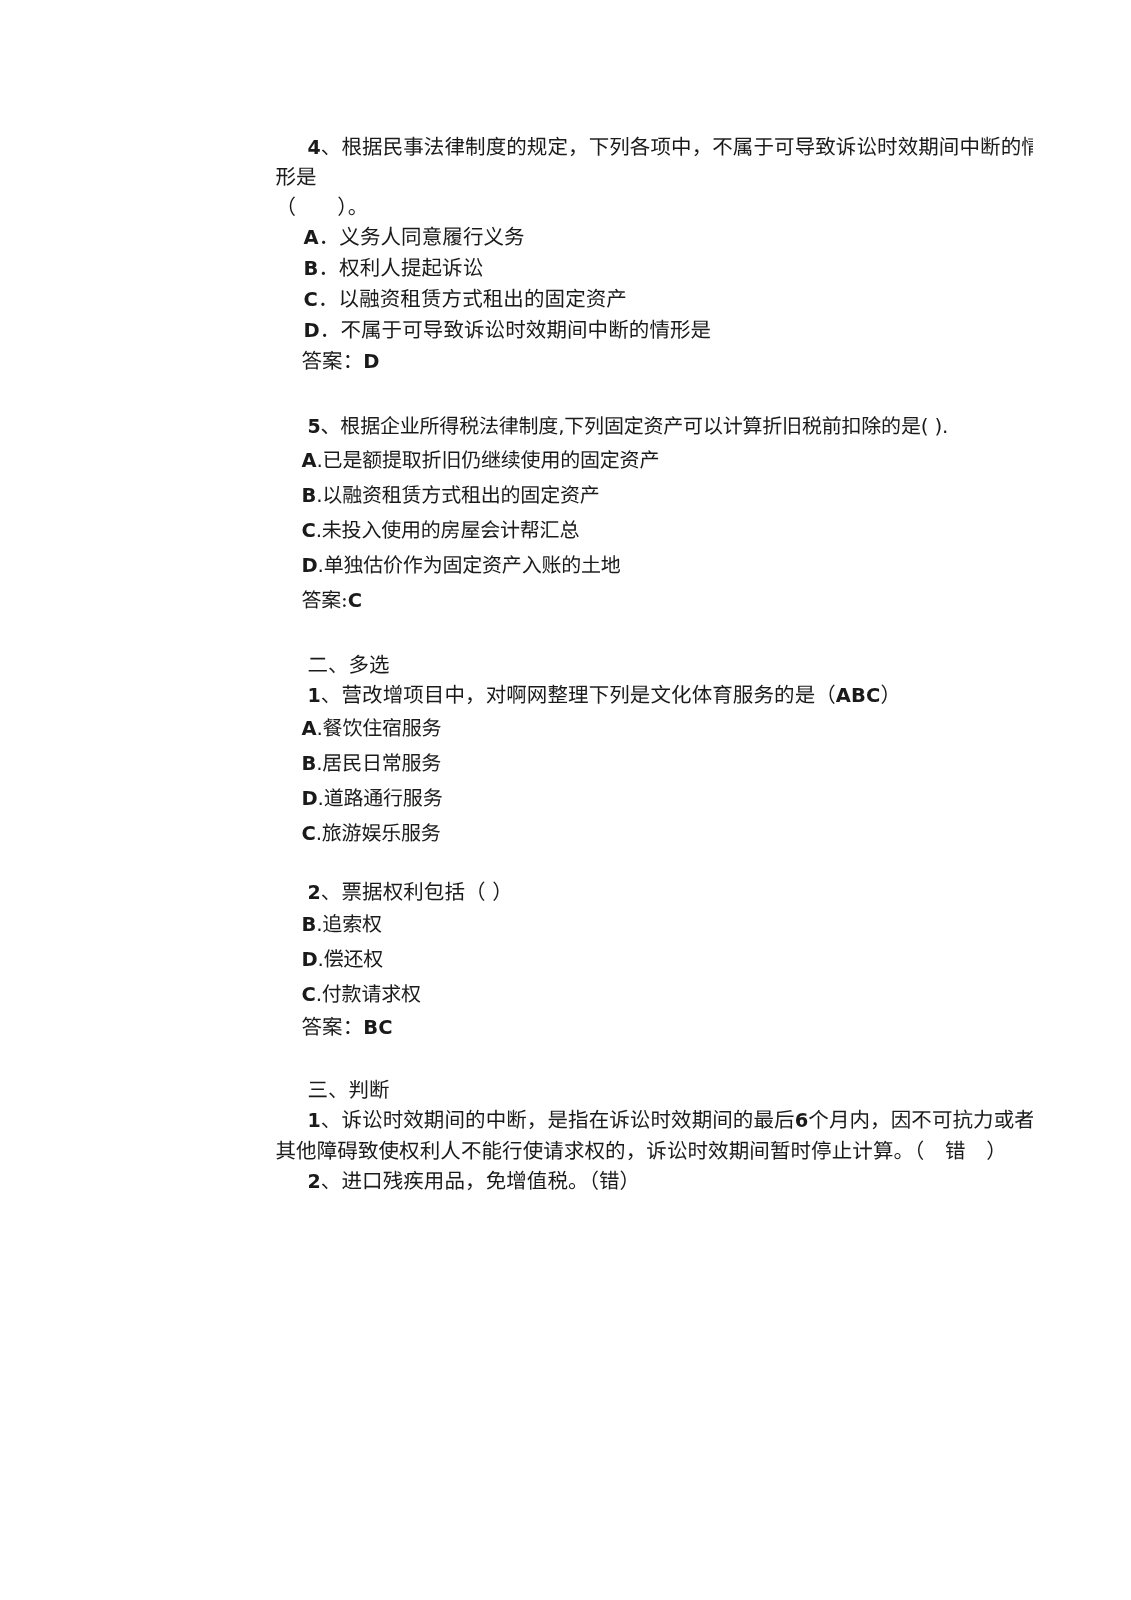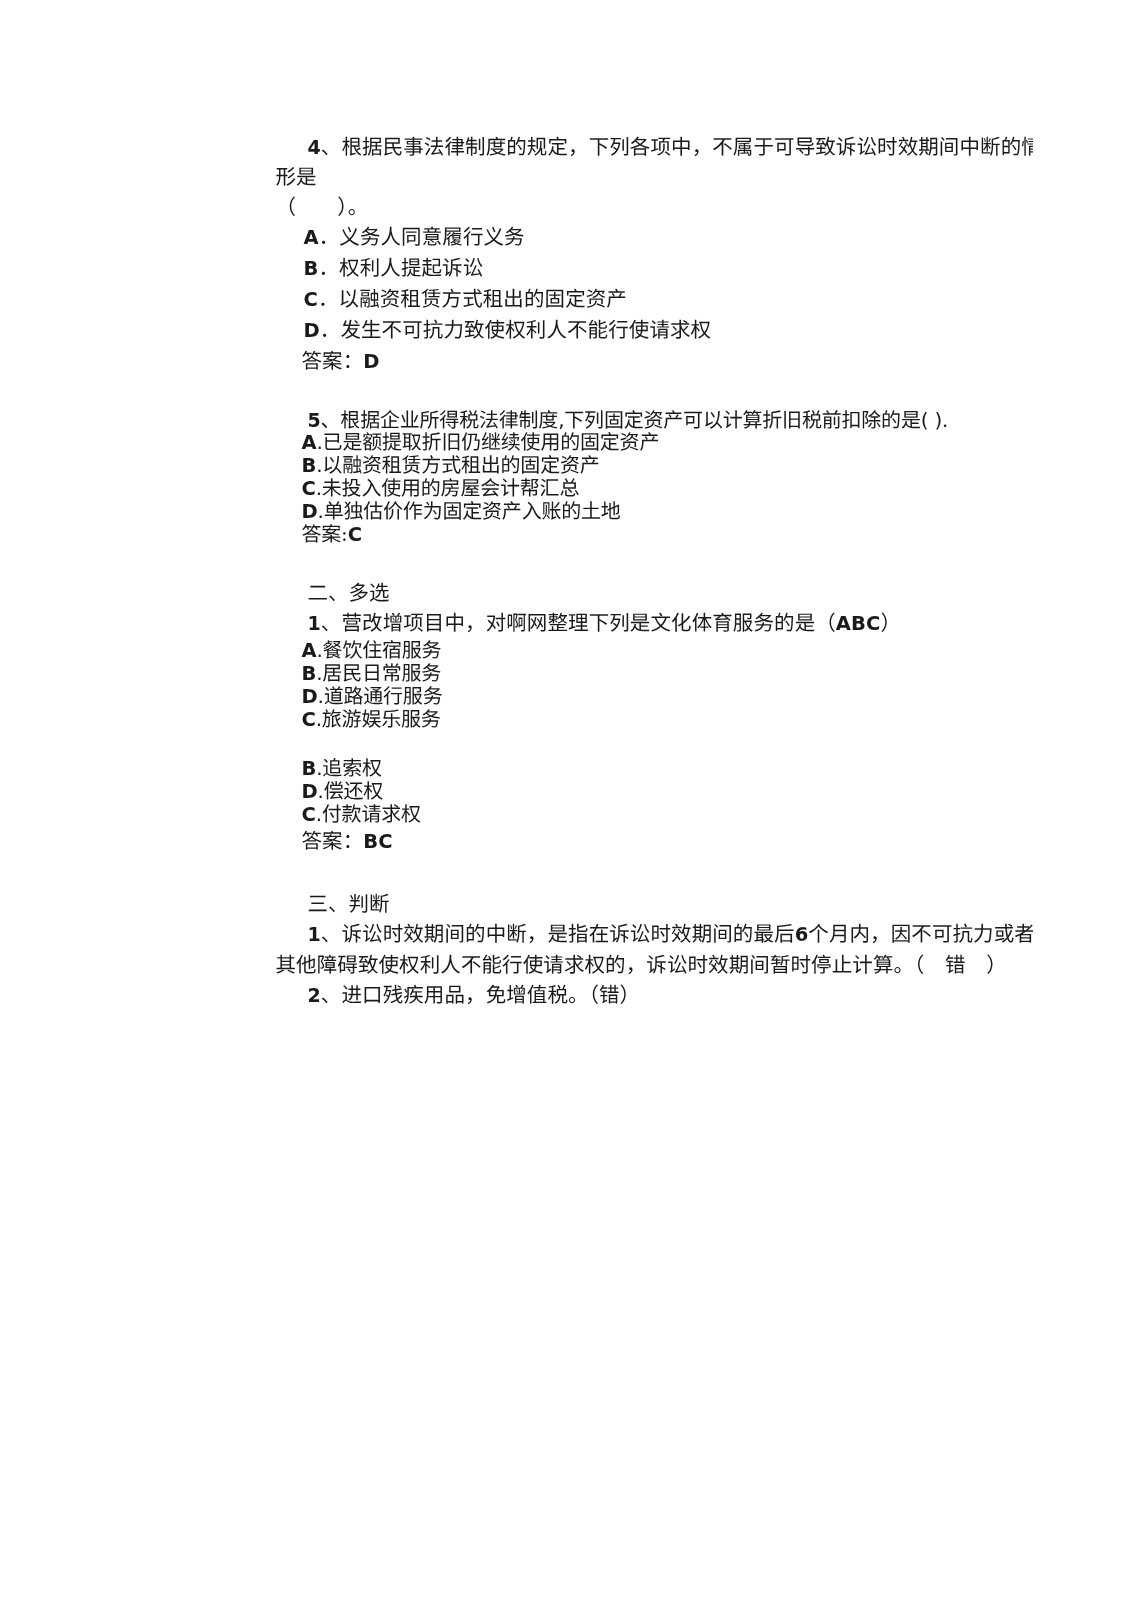--- a/index.html
+++ b/index.html
@@ -51,21 +51,21 @@
 
   
   .opt-serif {
     text-indent: 28px;
   }
 
   
   .sans .line {
     font-family: "DejaVu Sans", "Liberation Sans", sans-serif;
     font-size: 20px;
-    line-height: 22px;
+    line-height: 34px;
     letter-spacing: -0.2px;
   }
   .sans .opt-sans {
     text-indent: 26px;
   }
   .sans .indent2 {
     text-indent: 32px;
   }
 
   
@@ -107,21 +107,21 @@
       <div class="line indent2"><span class="b">4</span><span>、</span><span>根据民事法律制度的规定，下列各项中，不属于可导致诉讼时效期间中断的情形是</span></div>
 
       <div class="line">（　　）。</div>
 
       <div class="line opt-serif"><span class="bs">A</span><span>．</span><span>义务人同意履行义务</span></div>
 
       <div class="line opt-serif"><span class="bs">B</span><span>．</span><span>权利人提起诉讼</span></div>
 
       <div class="line opt-serif"><span class="bs">C</span><span>．</span><span>以融资租赁方式租出的固定资产</span></div>
 
-      <div class="line opt-serif"><span class="bs">D</span><span>．</span><span>发生不可抗力致使权利人不能行使请求权</span></div>
+      <div class="line opt-serif"><span class="bs">D</span><span>．</span><span>不属于可导致诉讼时效期间中断的情形是</span></div>
 
       <div class="line ans-serif"><span class="ans-label">答案：</span><span class="bs">D</span></div>
     </div>
 
     <div class="spacer-lg"></div>
 
     <div class="block sans">
 
       <div class="line indent2"><span class="b">5</span><span>、</span><span>根据企业所得税法律制度,下列固定资产可以计算折旧税前扣除的是( ).</span></div>
 
@@ -149,20 +149,21 @@
 
         <div class="line opt-sans"><span class="bs">B</span><span>.</span><span>居民日常服务</span></div>
 
         <div class="line opt-sans"><span class="bs">D</span><span>.</span><span>道路通行服务</span></div>
 
         <div class="line opt-sans"><span class="bs">C</span><span>.</span><span>旅游娱乐服务</span></div>
       </div>
 
       <div class="spacer-md"></div>
 
+      <div class="line indent2"><span class="b">2</span><span>、</span><span>票据权利包括（ ）</span></div>
 
       <div class="sans">
 
         <div class="line opt-sans"><span class="bs">B</span><span>.</span><span>追索权</span></div>
 
         <div class="line opt-sans"><span class="bs">D</span><span>.</span><span>偿还权</span></div>
 
         <div class="line opt-sans"><span class="bs">C</span><span>.</span><span>付款请求权</span></div>
       </div>
 

